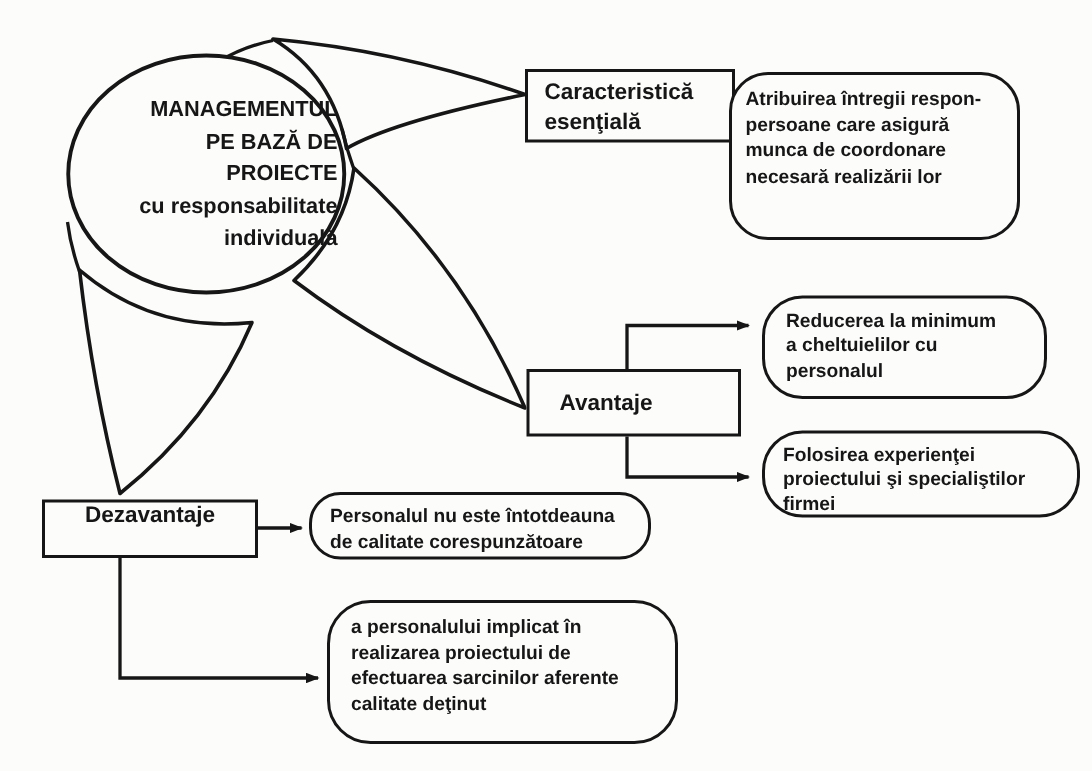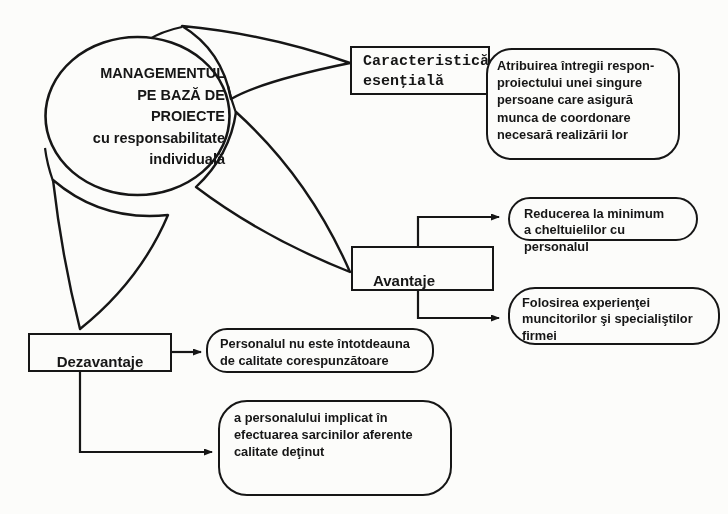--- a/index.html
+++ b/index.html
@@ -15,27 +15,27 @@
   .node{position:absolute;box-sizing:border-box;background:var(--paper,#fcfcfa);}
   .ln{display:block;white-space:nowrap;}
   
   .circle-text{
     position:absolute;left:50px;top:63px;width:175px;
     text-align:right;font-weight:bold;font-size:14.5px;line-height:21.5px;
     background:transparent;
   }
   
   .rbox{border:2px solid var(--ink,#161616);font-weight:bold;font-size:15px;}
-  .box-carac{left:350px;top:46px;width:140px;height:49px;padding:4px 12px 0 11px;line-height:20px;font-family:Liberation Mono, monospace;}
-  .box-avant{left:351px;top:246px;width:143px;height:45px;display:flex;align-items:flex-end;padding-left:20px;}
-  .box-dezav{left:28px;top:333px;width:144px;height:39px;display:flex;align-items:flex-end;justify-content:center;}
+  .box-carac{left:350px;top:46px;width:140px;height:49px;padding:4px 12px 0 11px;line-height:20px;}
+  .box-avant{left:351px;top:246px;width:143px;height:45px;display:flex;align-items:center;padding-left:20px;}
+  .box-dezav{left:28px;top:333px;width:144px;height:39px;display:flex;align-items:flex-start;justify-content:center;}
   
   .bubble{border:2px solid var(--ink,#161616);font-weight:bold;font-size:12.8px;line-height:17.2px;}
   .bub-atrib{left:486px;top:48px;width:194px;height:112px;border-radius:26px;padding:7px 4px 0 9px;}
-  .bub-reduc{left:508px;top:197px;width:190px;height:44px;border-radius:27px;padding:7px 4px 0 14px;line-height:16.4px;}
+  .bub-reduc{left:508px;top:197px;width:190px;height:69px;border-radius:27px;padding:7px 4px 0 14px;line-height:16.4px;}
   .bub-folos{left:508px;top:287px;width:212px;height:58px;border-radius:27px;padding:6px 2px 0 12px;line-height:16.4px;}
   .bub-perso{left:206px;top:328px;width:228px;height:45px;border-radius:21px;padding:5px 2px 0 12px;line-height:17px;}
   .bub-nedeg{left:218px;top:400px;width:234px;height:96px;border-radius:29px;padding:7px 2px 0 14px;line-height:17px;}
 </style>
 </head>
 <body>
 
 <div class="stage" style="--ink: #161616; --paper: #fcfcfa;">
 
   <svg width="728" height="514" viewBox="0 0 728 514">
@@ -79,42 +79,42 @@
   <div class="node rbox box-avant">
     <span class="ln">Avantaje</span>
   </div>
 
   <div class="node rbox box-dezav">
     <span class="ln">Dezavantaje</span>
   </div>
 
   <div class="node bubble bub-atrib">
     <span class="ln">Atribuirea întregii respon-</span>
-    <span class="ln">proiectului unei singure</span>
     <span class="ln">persoane care asigură</span>
     <span class="ln">munca de coordonare</span>
     <span class="ln">necesară realizării lor</span>
   </div>
 
   <div class="node bubble bub-reduc">
     <span class="ln">Reducerea la minimum</span>
     <span class="ln">a cheltuielilor cu</span>
     <span class="ln">personalul</span>
   </div>
 
   <div class="node bubble bub-folos">
     <span class="ln">Folosirea experienţei</span>
-    <span class="ln">muncitorilor şi specialiştilor</span>
+    <span class="ln">proiectului şi specialiştilor</span>
     <span class="ln">firmei</span>
   </div>
 
   <div class="node bubble bub-perso">
     <span class="ln">Personalul nu este întotdeauna</span>
     <span class="ln">de calitate corespunzătoare</span>
   </div>
 
   <div class="node bubble bub-nedeg">
     <span class="ln">a personalului implicat în</span>
+    <span class="ln">realizarea proiectului de</span>
     <span class="ln">efectuarea sarcinilor aferente</span>
     <span class="ln">calitate deţinut</span>
   </div>
 
 </div>
 
 </body></html>

